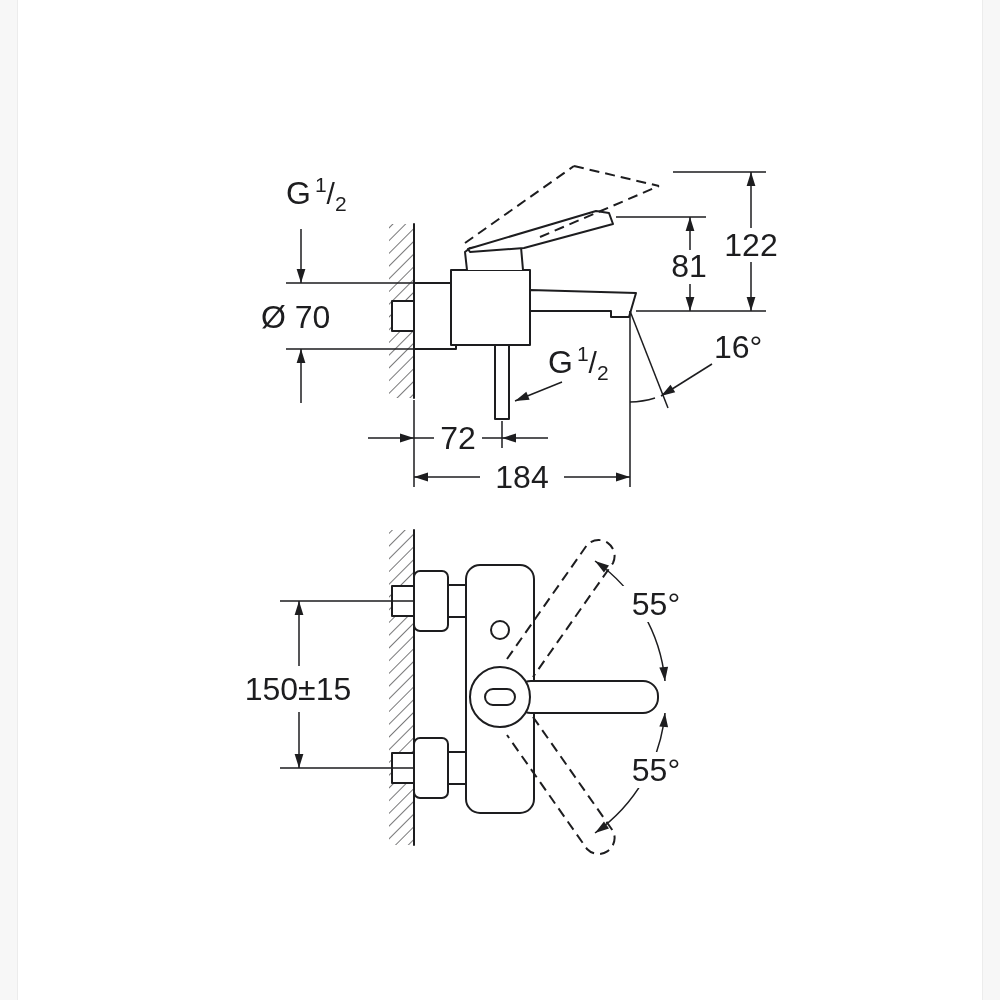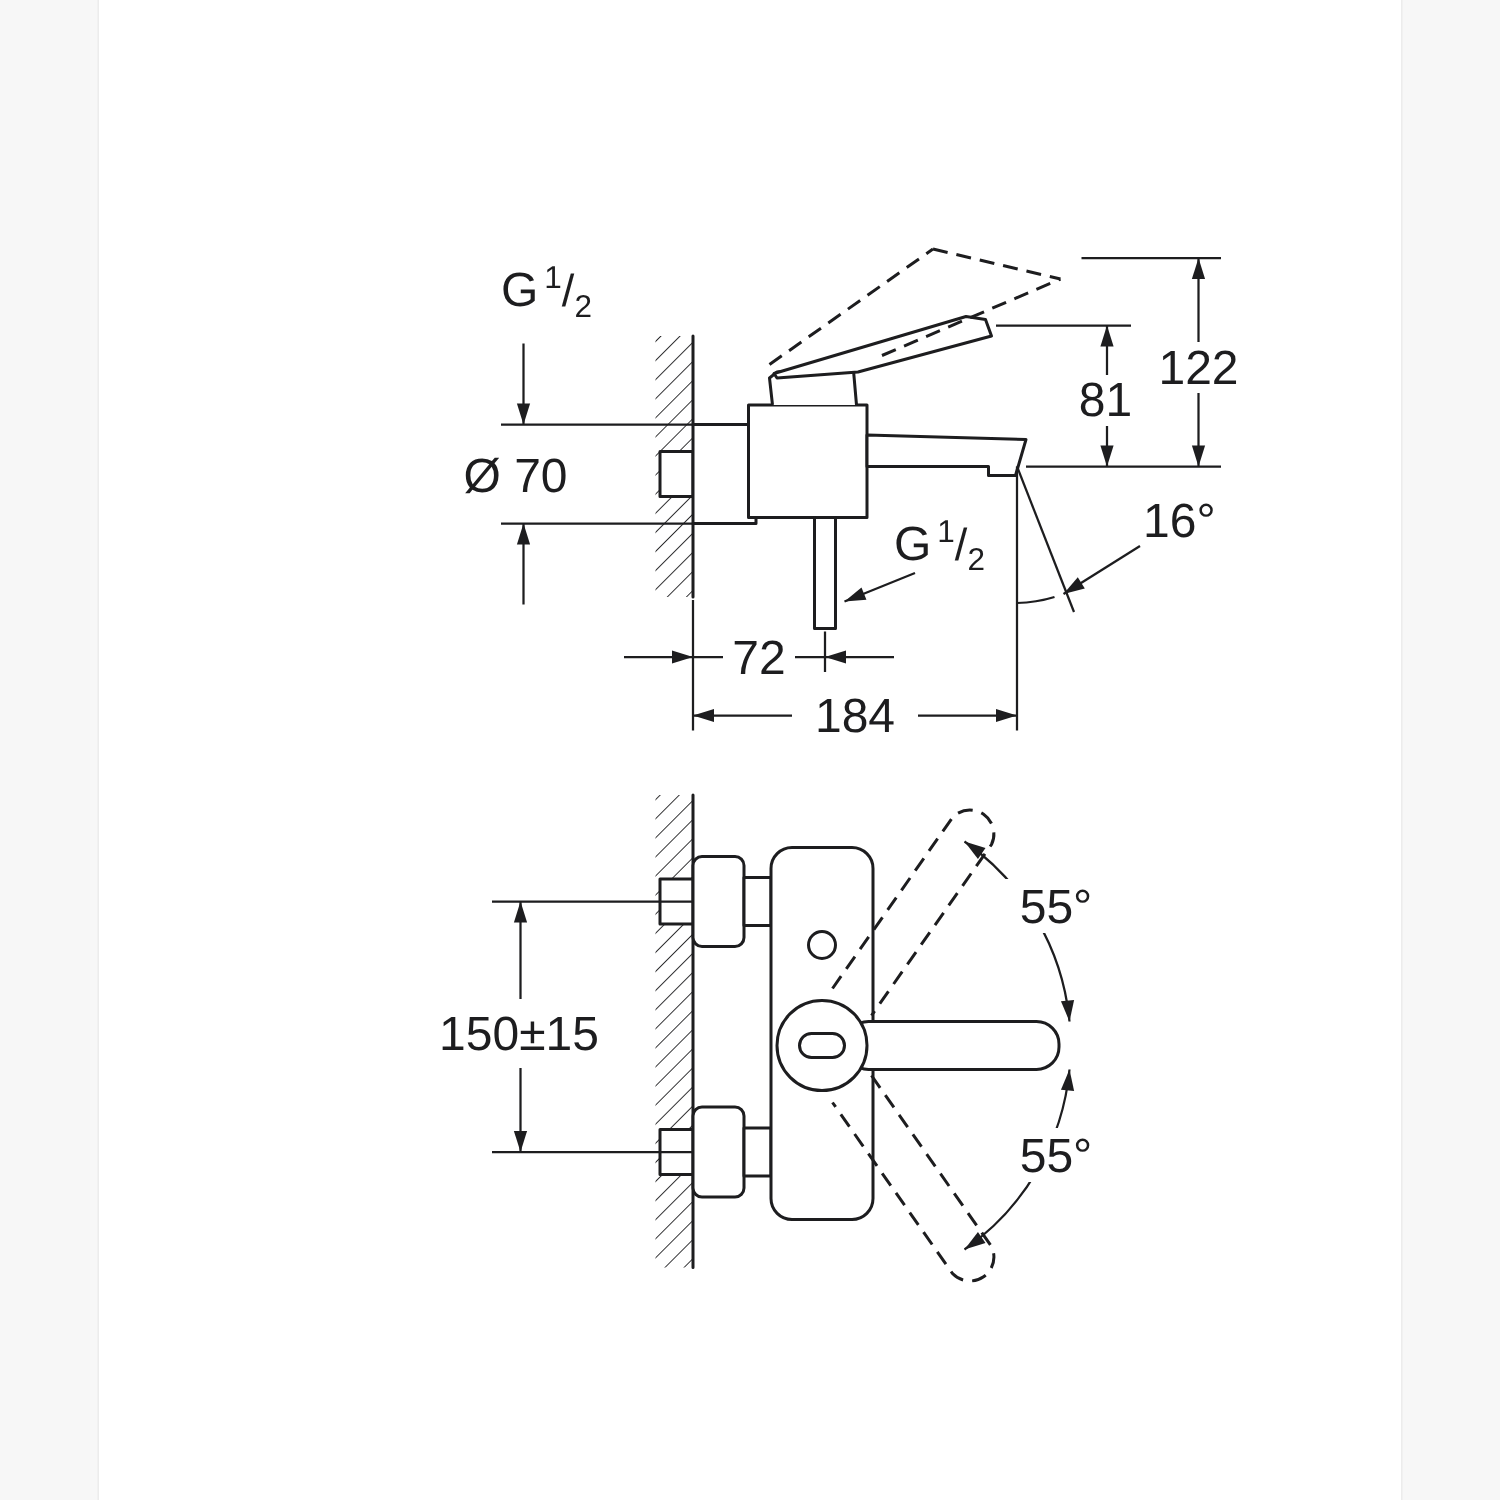--- a/index.html
+++ b/index.html
@@ -1,18 +1,18 @@
 <!DOCTYPE html>
 <html style="--line: #1d1d1f; --bg: #ffffff;"><head>
 <meta charset="utf-8">
 <style>
   :root { --line:#1d1d1f; --bg:#ffffff; }
   body { margin:0; background:#f7f7f7; font-family:"Liberation Sans", sans-serif; }
   .stage {
-    position:relative; width:868px; height:1000px; margin:0 auto;
+    position:relative; width:964px; height:1000px; margin:0 auto;
     background:var(--bg); outline:1px solid #ececec; overflow:hidden;
   }
   svg { display:block; width:1000px; height:1000px; }
   .obj  { stroke:var(--line); stroke-width:2;   fill:none; stroke-linejoin:round; stroke-linecap:round; }
   .objf { stroke:var(--line); stroke-width:2;   fill:var(--bg); stroke-linejoin:round; }
   .dash { stroke:var(--line); stroke-width:2;   fill:none; stroke-dasharray:10 6; stroke-linecap:butt; }
   .dim  { stroke:var(--line); stroke-width:1.5; fill:none; }
   .lbl  { font-family:"Liberation Sans", sans-serif; font-size:32px; fill:var(--line); }
   .sup  { font-size:21px; }
   .slash{ font-size:30px; }

